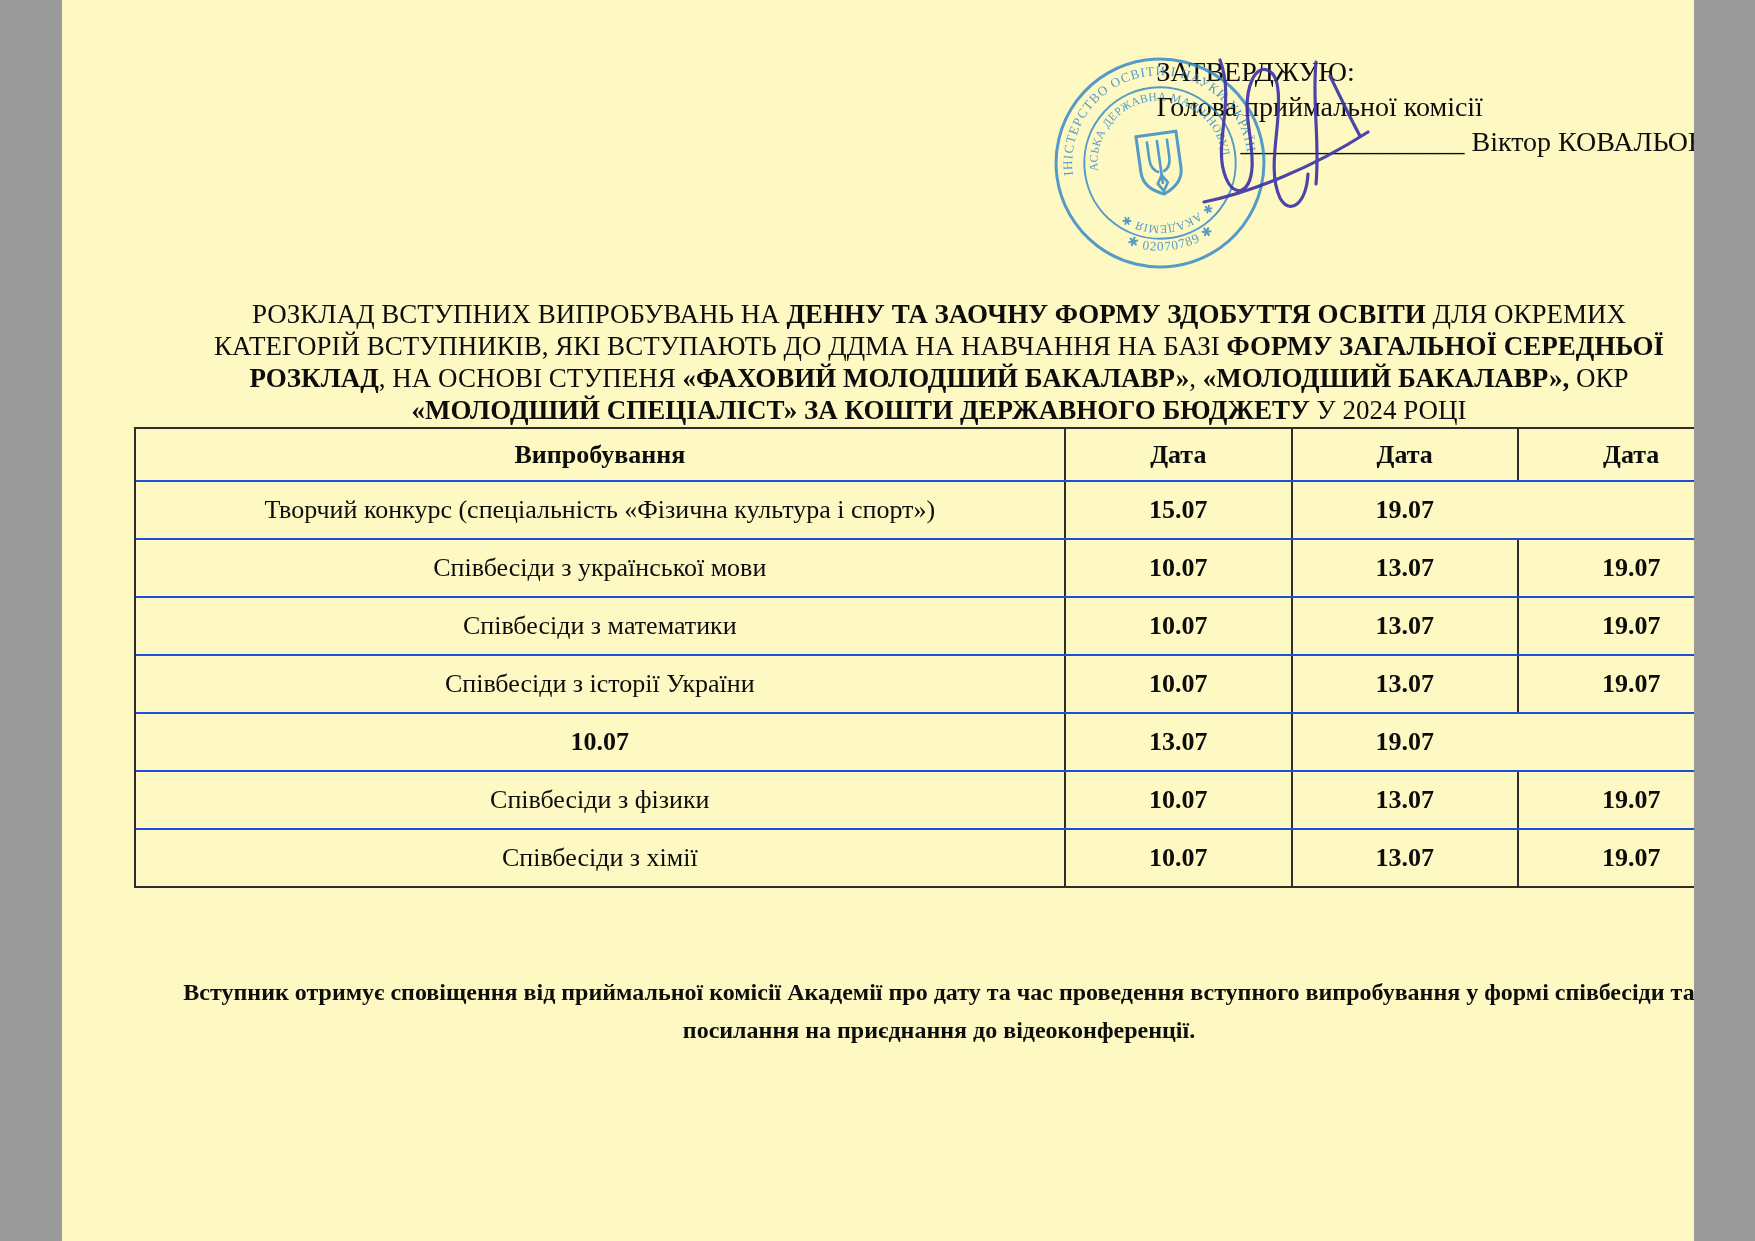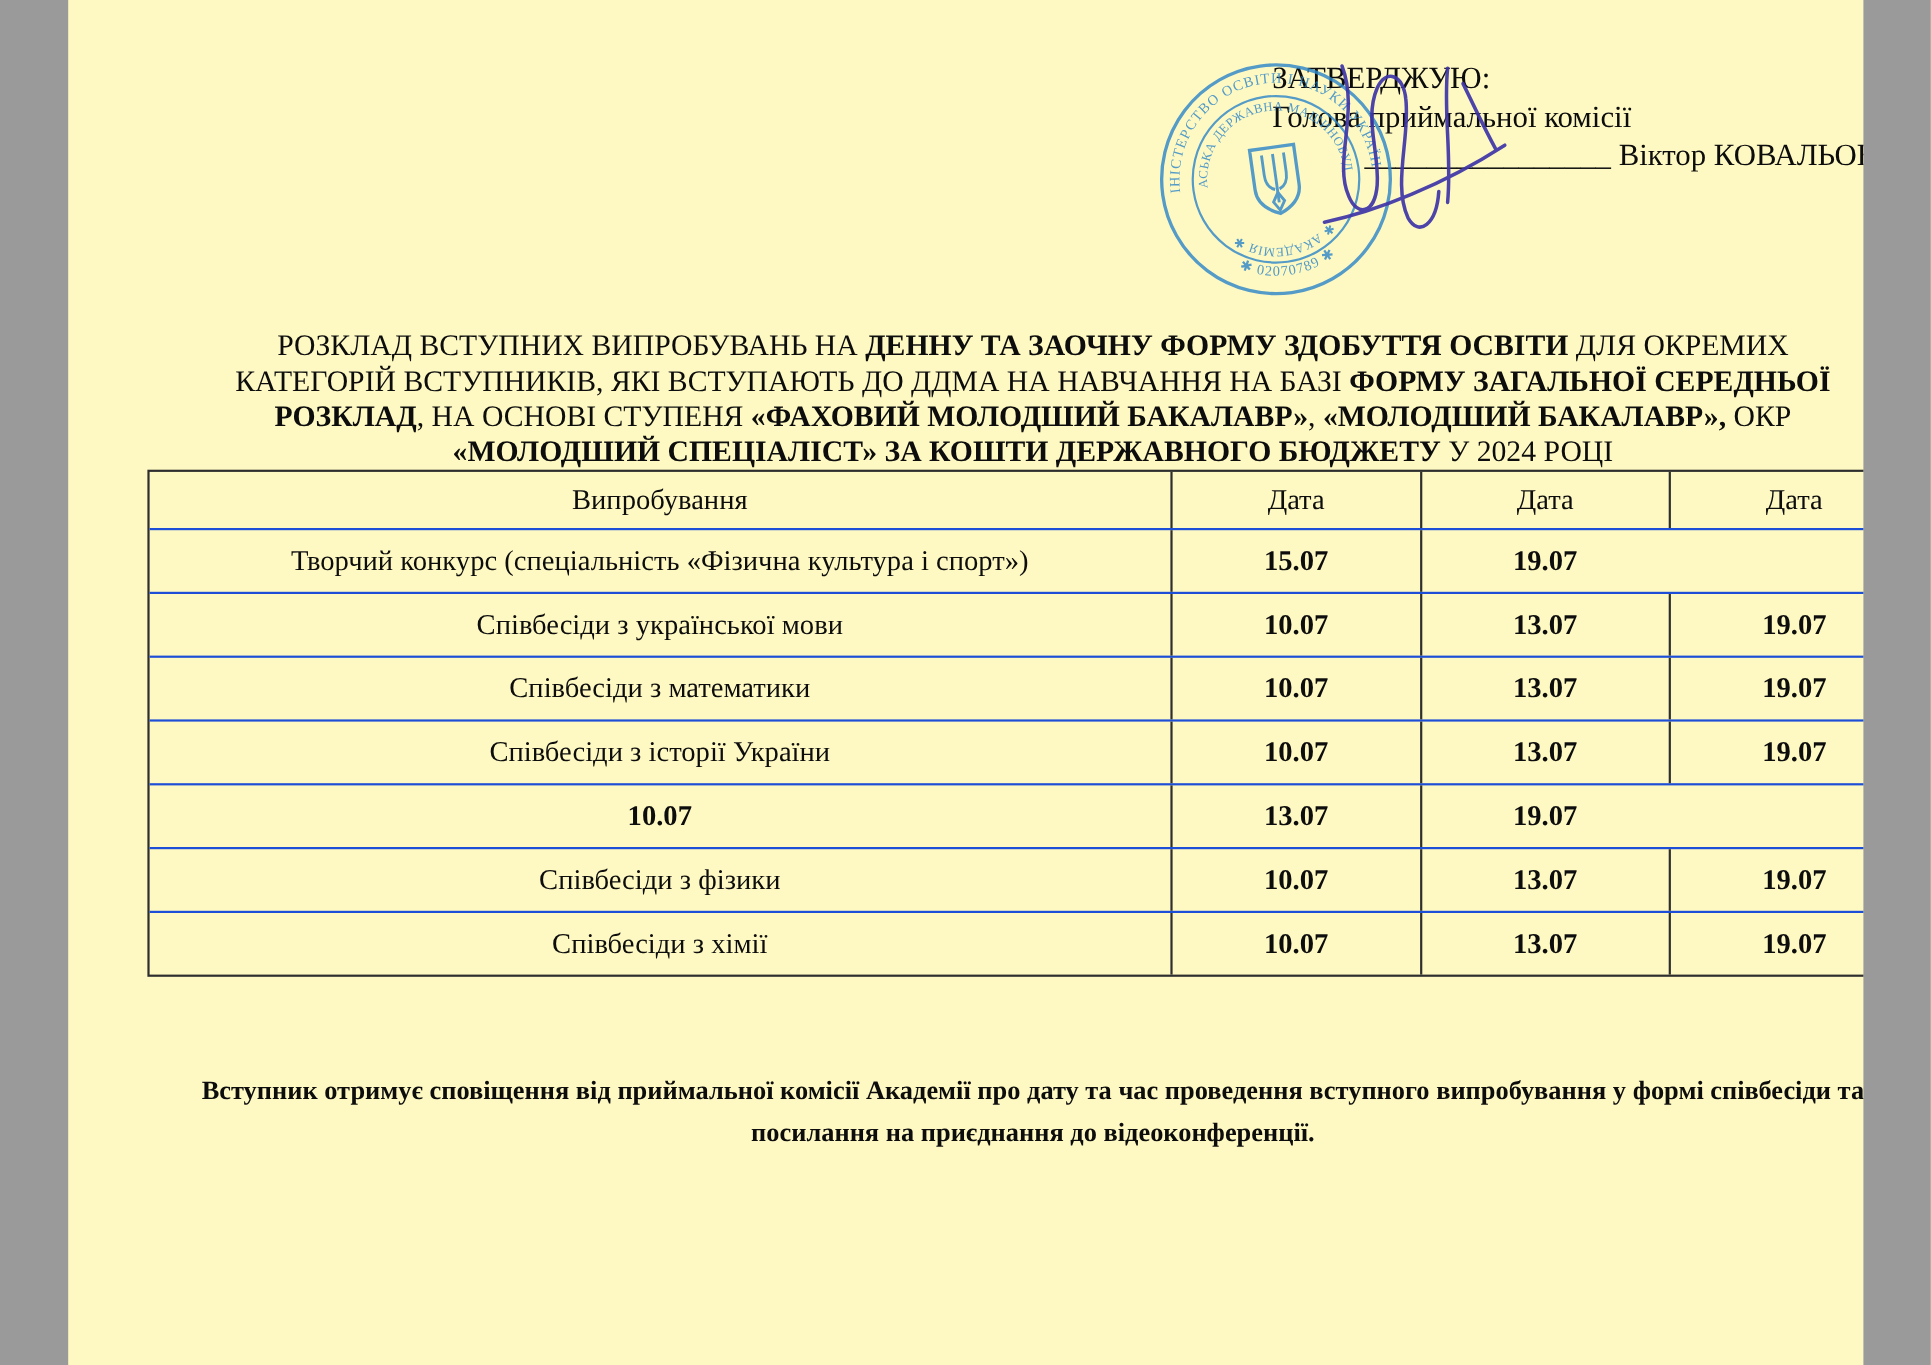--- a/index.html
+++ b/index.html
@@ -20,21 +20,21 @@
   
   .title{position:absolute;left:70px;top:277px;width:1615px;text-align:center;font-size:27px;line-height:32px;margin-top:21px;}
   .title .tline{white-space:nowrap;}
   .b{font-weight:bold;}
   
   .tbl{position:absolute;left:72px;top:427px;width:1612px;border:2px solid #2e2e2e;box-sizing:border-box;font-size:26px;}
   .trow{display:grid;grid-template-columns:57.75% 14.08% 14.08% 14.09%;border-top:2px solid #1d4ed8;}
   .trow:first-child{border-top:none;}
   .tcell{display:flex;align-items:center;justify-content:center;text-align:center;border-left:2px solid #2e2e2e;box-sizing:border-box;padding:0 6px;}
   .tcell:first-child{border-left:none;}
-  .thead .tcell{height:51px;font-weight:normal;}
+  .thead .tcell{height:51px;font-weight:bold;}
   .tdata .tcell{height:56px;}
   .tdata .date{font-weight:bold;}
   
   .note{position:absolute;left:85px;top:926px;width:1585px;text-align:center;font-weight:bold;font-size:24px;line-height:38px;margin-top:47px;}
 </style>
 </head>
 <body>
 
 <div class="page">
 

